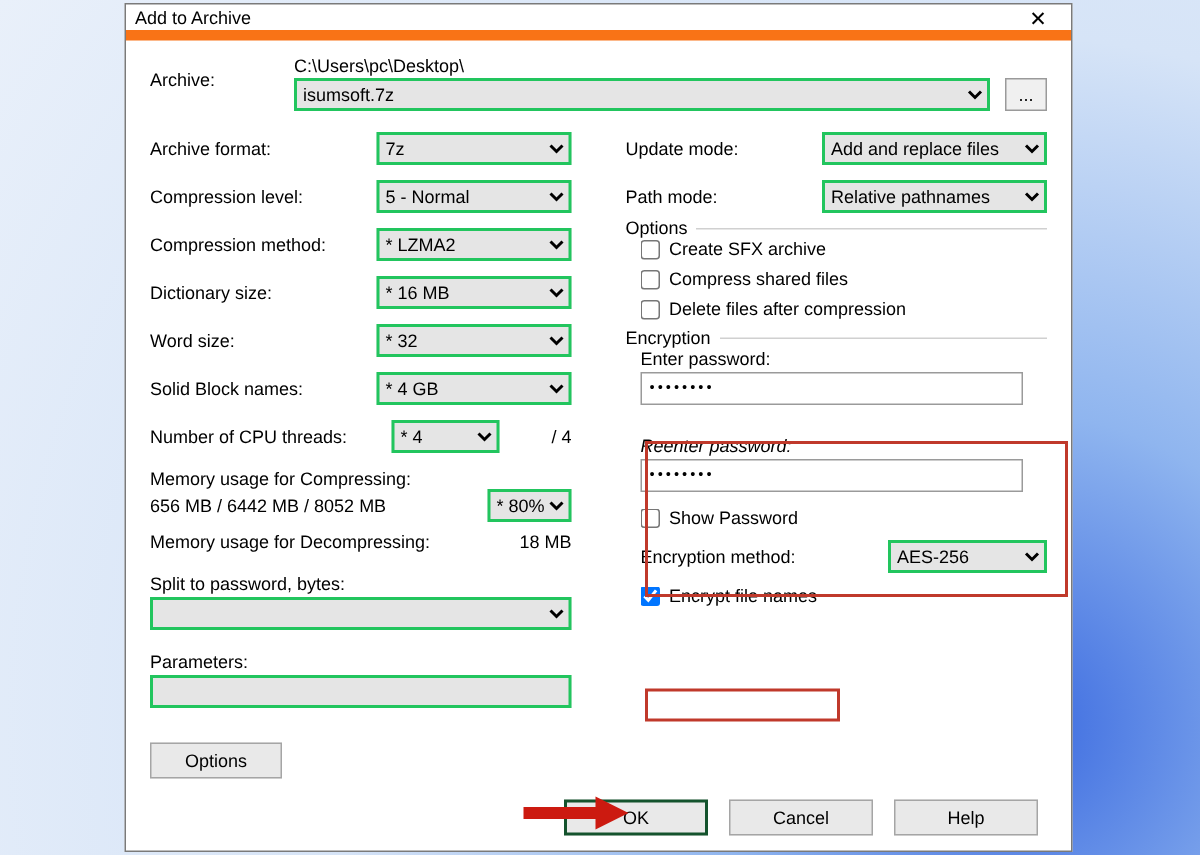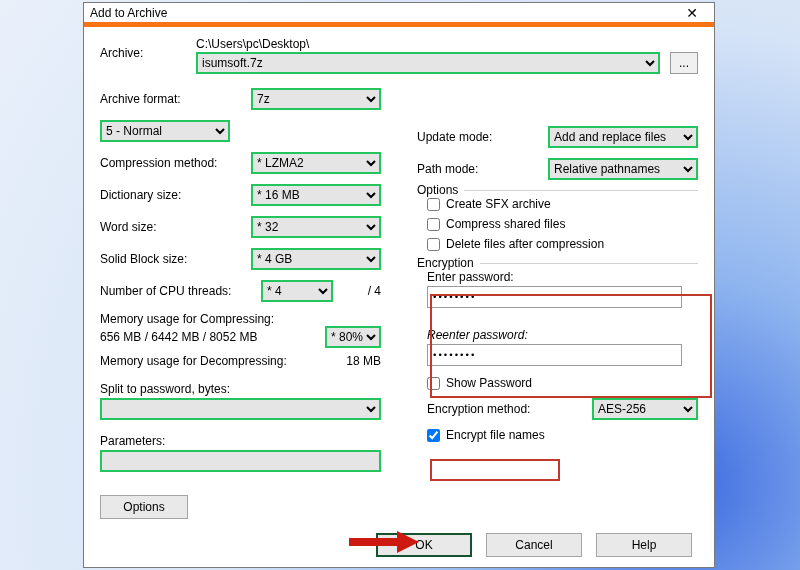--- a/index.html
+++ b/index.html
@@ -17,21 +17,21 @@
     left:83px; top:2px;
     width:632px; height:566px;
     background:#fff;
     border:1px solid #7a7a7a;
     display:flex; flex-direction:column;
   }
   .titlebar {
     display:flex; align-items:center;
     height:24px;
     padding:0 6px;
-    border-bottom:5px solid #f97316;
+    border-bottom:7px solid #f97316;
   }
   .titlebar .title { flex:1; font-size:12px; }
   .titlebar .close { width:32px; text-align:center; cursor:default; font-size:14px; }
   .content { flex:1; padding:10px 16px 14px 16px; position:relative; }
 
   .archive-row { display:flex; align-items:flex-start; margin-bottom:14px; }
   .archive-row .lbl { width:60px; padding-top:9px; }
   .archive-row .path { font-size:12px; margin-bottom:1px; }
   .archive-row .mid { flex:1;margin-left:36px; }
   .input, select.sel, .combo {
@@ -41,21 +41,21 @@
     padding:0 0;
     font:inherit;
   }
   .browse {
     width:28px; height:22px;
     margin-left:10px; margin-top:15px;
     border:1px solid #9a9a9a; background:#f0f0f0;
     text-align:center; line-height:20px;
   }
 
-  .two-col { display:flex; gap:36px;align-items:center; }
+  .two-col { display:flex; gap:36px; }
   .col { flex:1; min-width:0; }
 
   .row { display:flex; align-items:center; margin-bottom:10px; }
   .row .lbl { flex:1; padding-right:6px; }
   .row .ctl { width:130px; }
   .sel { height:22px; }
 
   .threads-row { display:flex; align-items:center; margin-bottom:10px; }
   .threads-row .lbl { flex:1; }
   .threads-row .sel { width:72px; }
@@ -161,36 +161,37 @@
     </div>
 
     <div class="two-col">
 
       <div class="col">
         <div class="row">
           <div class="lbl">Archive format:</div>
           <div class="ctl"><select class="sel"><option>7z</option></select></div>
         </div>
         <div class="row">
+          <div class="lbl">Compression level:</div>
           <div class="ctl"><select class="sel"><option>5 - Normal</option></select></div>
         </div>
         <div class="row">
           <div class="lbl">Compression method:</div>
           <div class="ctl"><select class="sel"><option>* LZMA2</option></select></div>
         </div>
         <div class="row">
           <div class="lbl">Dictionary size:</div>
           <div class="ctl"><select class="sel"><option>* 16 MB</option></select></div>
         </div>
         <div class="row">
           <div class="lbl">Word size:</div>
           <div class="ctl"><select class="sel"><option>* 32</option></select></div>
         </div>
         <div class="row">
-          <div class="lbl">Solid Block size:</div>
+          <div class="lbl">Solid Block names:</div>
           <div class="ctl"><select class="sel"><option>* 4 GB</option></select></div>
         </div>
         <div class="threads-row">
           <div class="lbl">Number of CPU threads:</div>
           <select class="sel"><option>* 4</option></select>
           <div class="of">/ 4</div>
         </div>
 
         <div class="mem">
           <div class="mem-row1">

